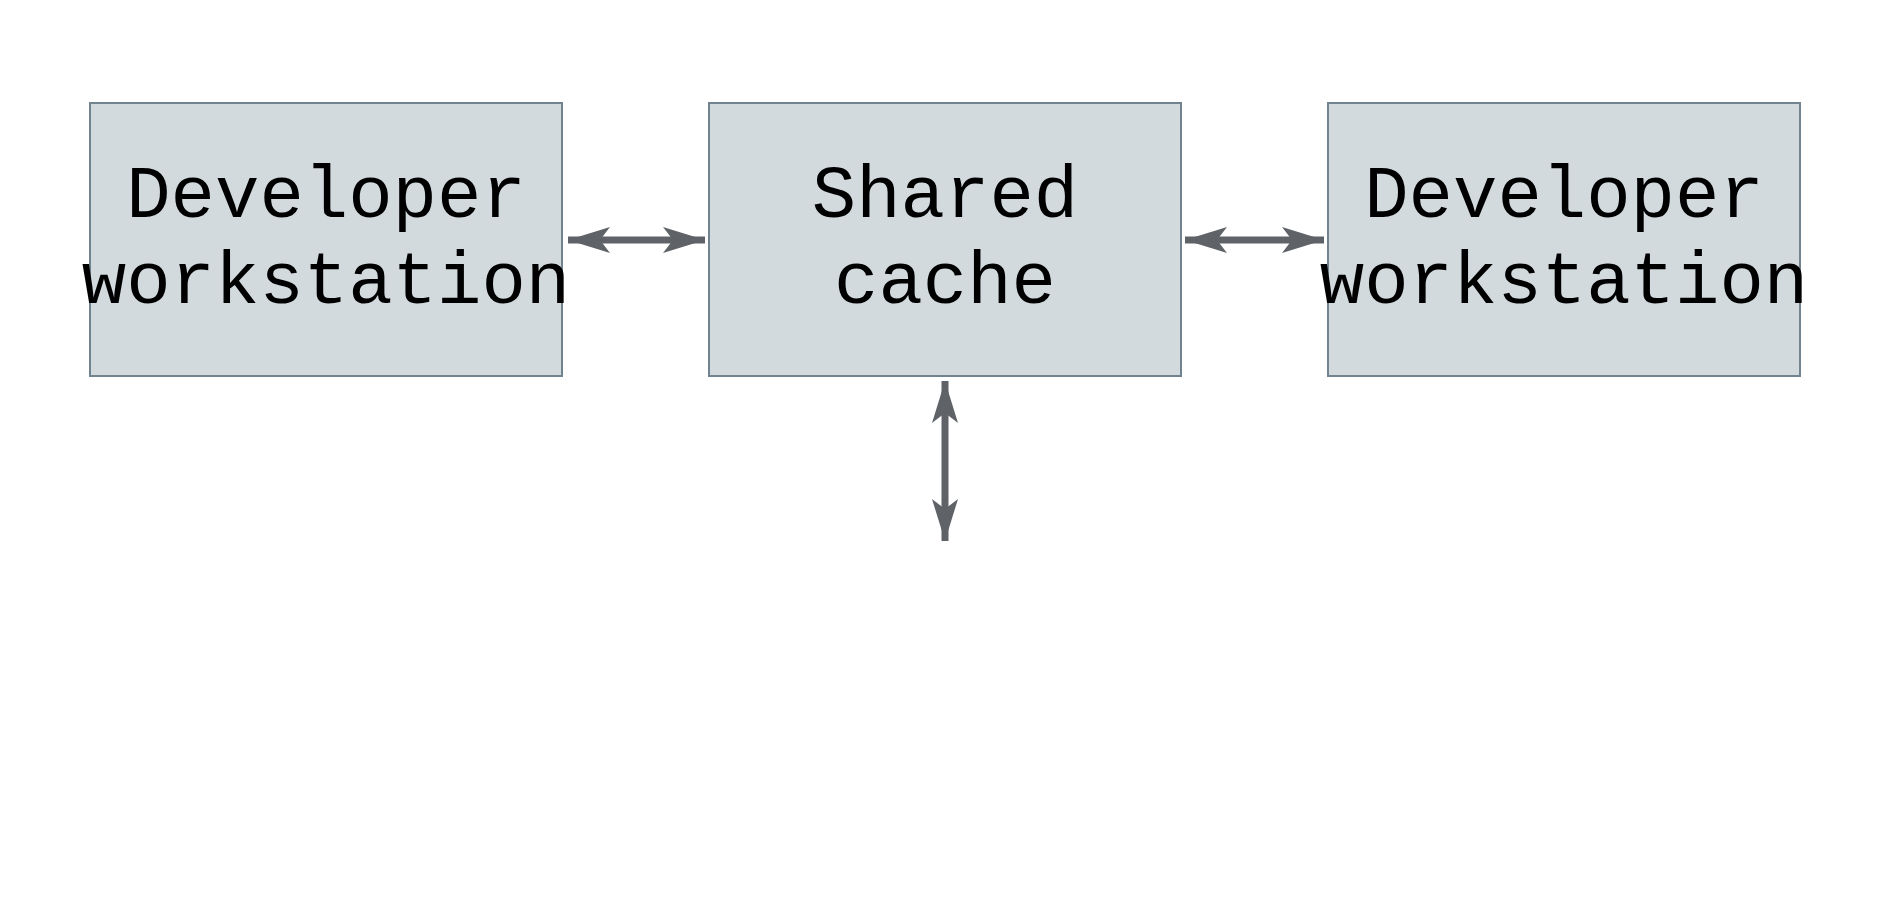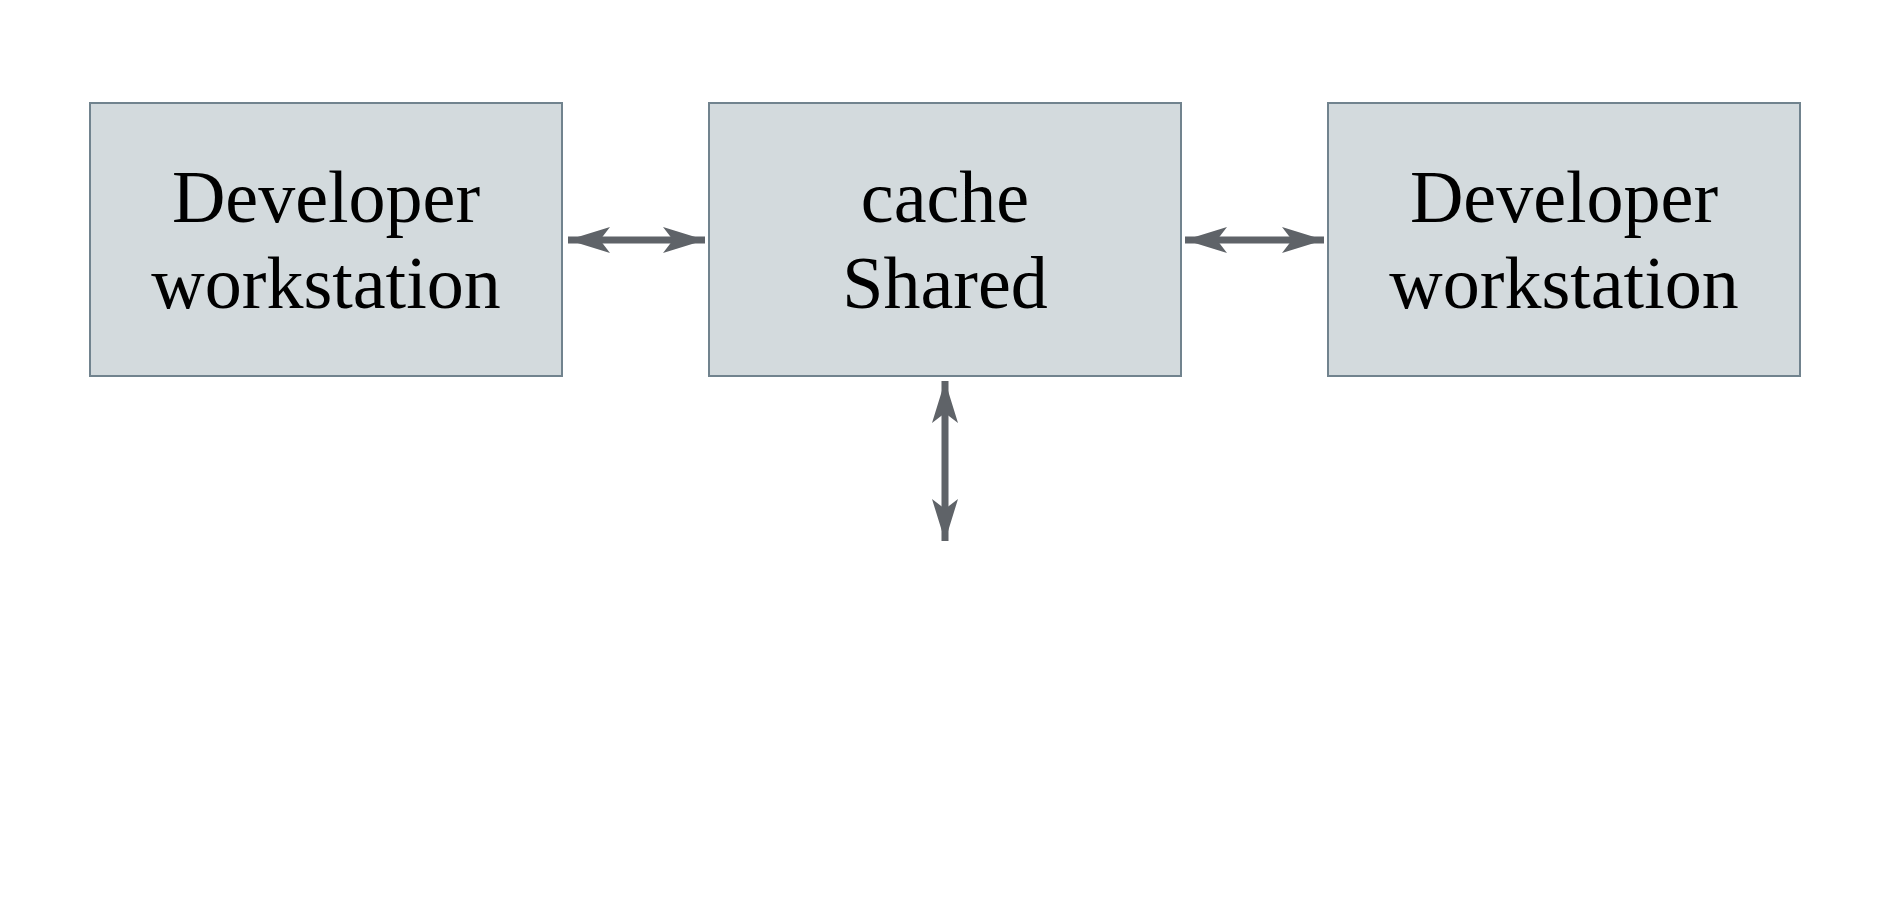--- a/index.html
+++ b/index.html
@@ -9,21 +9,21 @@
     --arrow: #5f6368;
     --text: #000000;
   }
   * { margin: 0; padding: 0; box-sizing: border-box; }
   html, body { background: var(--bg); }
   .canvas {
     position: relative;
     width: 1900px;
     height: 848px;
     background: var(--bg);
-    font-family: Liberation Serif, serif;
+    font-family: Liberation Mono, monospace;
     overflow: hidden;
   }
   .node {
     position: absolute;
     width: 474px;
     height: 275px;
     background: var(--node-fill);
     border: 2px solid var(--node-border);
     display: flex;
     flex-direction: column;
@@ -70,22 +70,22 @@
     <line x1="1185" y1="240" x2="1324" y2="240" marker-start="url(#arrowhead)" marker-end="url(#arrowhead)"></line>
     <line x1="945" y1="381" x2="945" y2="541" marker-start="url(#arrowhead)" marker-end="url(#arrowhead)"></line>
   </svg>
 
   <div class="node node--dev-left">
     <div>Developer</div>
     <div>workstation</div>
   </div>
 
   <div class="node node--cache">
+    <div>Shared</div>
     <div>cache</div>
-    <div>Shared</div>
   </div>
 
   <div class="node node--dev-right">
     <div>Developer</div>
     <div>workstation</div>
   </div>
 
 
 </div>
 

